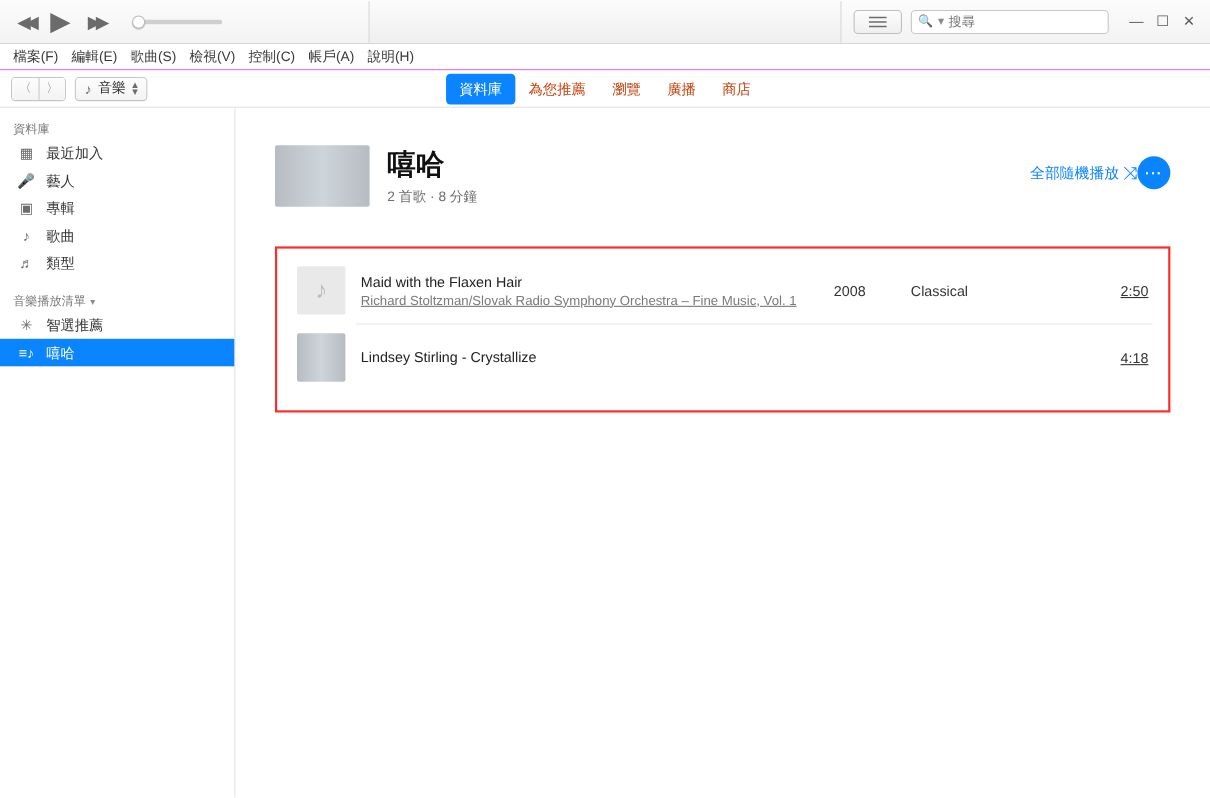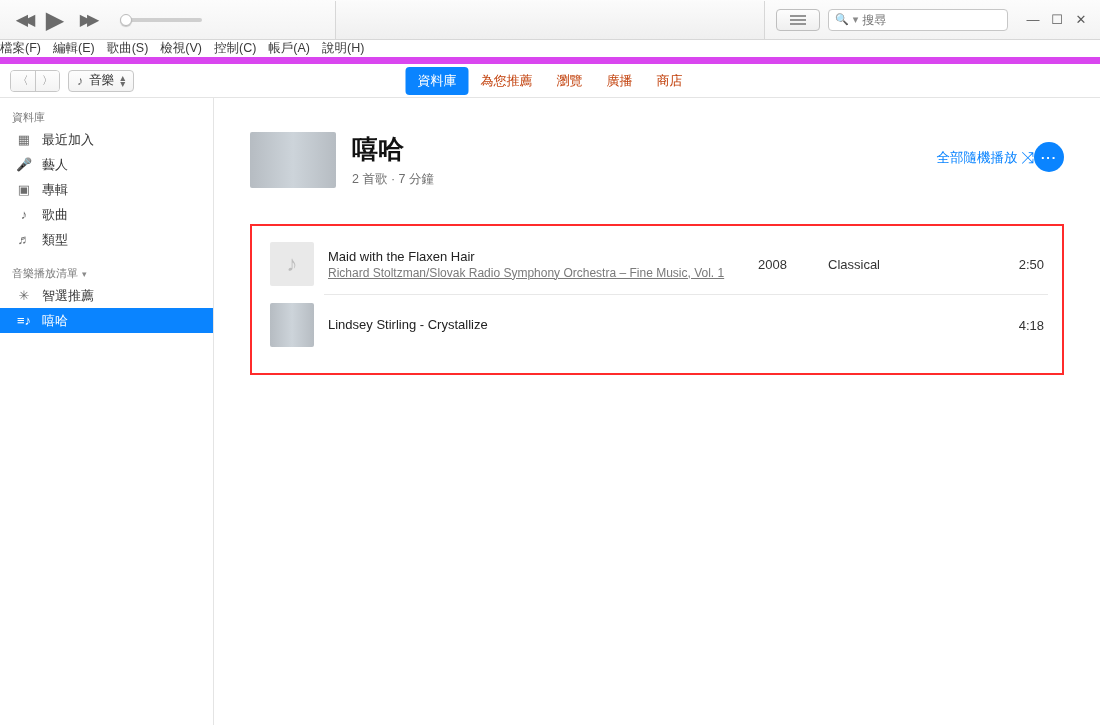--- a/index.html
+++ b/index.html
@@ -17,21 +17,21 @@
 .apple { color:#8e8e8e; font-size:20px;}
 .right-cluster { position:absolute; right:6px; display:flex; align-items:center; gap:8px;}
 .listbtn { width:44px; height:22px; border:1px solid #bfbfbf; border-radius:4px; background:linear-gradient(#fdfdfd,#efefef); display:flex; align-items:center; justify-content:center; color:#6b6b6b; font-size:12px;}
 .search { width:180px; height:22px; border:1px solid #c7c7c7; border-radius:4px; display:flex; align-items:center; padding:0 6px; background:#fff; gap:4px;}
 .search input { border:none; outline:none; font-size:12px; width:100%; }
 .mag { color:#8a8a8a; font-size:11px;}
 .winmin,.winmax,.winclose { width:14px; height:14px; display:flex; align-items:center; justify-content:center; color:#5a5a5a; font-size:13px;}
 .wincluster{display:flex; gap:10px; margin-left:10px; margin-right:6px;}
 
 
-.menubar { height: 24px; display: flex; align-items: center; gap: 12px; border-bottom: 7px solid #d946ef; font-size: 12.5px; color: #3a3a3a; background:#fff;}
+.menubar { height: 24px; display: flex; align-items: center; gap: 12px; padding-left: 12px; border-bottom: 1px solid #d946ef; font-size: 12.5px; color: #3a3a3a; background:#fff;}
 .menubar span { cursor: default; }
 
 
 .subbar { height: 34px; border-bottom: 1px solid #e4e4e4; background:#fff; display:flex; align-items:center; position:relative;}
 .navpair { display:flex; margin-left:10px; border:1px solid #c7c7c7; border-radius:4px; overflow:hidden;}
 .navpair div{ width:24px; height:20px; display:flex; align-items:center; justify-content:center; color:#808080; font-size:11px; background:linear-gradient(#fdfdfd,#f3f3f3);}
 .navpair div+div{border-left:1px solid #c7c7c7;}
 .libpick { margin-left:8px; height:22px; border:1px solid #c7c7c7; border-radius:4px; background:linear-gradient(#fdfdfd,#f3f3f3); display:flex; align-items:center; padding:0 8px; gap:6px; font-size:12.5px;}
 .libpick .note{color:#6b6b6b;}
 .libpick .chev{color:#6b6b6b; font-size:10px; display:flex; flex-direction:column; line-height:6px;}
@@ -61,21 +61,21 @@
 .tracks{border:2px solid #ff2b2b; margin-top:36px; padding:8px 14px 18px;}
 .track{display:flex; align-items:center; padding:8px 4px;}
 .track .thumb{width:44px; height:44px; border-radius:2px; margin-right:14px; background:#e9e9e9; display:flex; align-items:center; justify-content:center; color:#bdbdbd;}
 .track .thumb.video{background:linear-gradient(90deg,#b6bcc2,#cdd4da,#b6bcc2);}
 .track .meta{flex:0 0 430px;}
 .track .meta .t1{font-size:13px; color:#222;}
 .track .meta .t2{font-size:12px; color:#7a7a7a; margin-top:2px;text-decoration:underline;}
 .track .year{width:70px; font-size:13px; color:#333;}
 .track .genre{width:140px; font-size:13px; color:#333;}
 .track .spacer{flex:1;}
-.track .dur{width:50px; text-align:right; font-size:13px; color:#333;}
+.track .dur{width:50px; text-align:right; font-size:13px; color:#333;text-decoration:underline;}
 .rule{height:1px; background:#e8e8e8; margin-left:58px;}
 
 svg{display:block;}
 </style>
 </head>
 <body>
 
 <div class="titlebar">
   <div class="player-controls">
     <div class="pbtn rw">◀◀</div>
@@ -179,21 +179,21 @@
         <span class="ic">≡♪</span>
         <span>嘻哈</span>
       </div>
   </div>
 
   <div class="content">
     <div class="header">
       <div class="art"></div>
       <div class="titleblk">
         <div class="h">嘻哈</div>
-        <div class="sub">2 首歌 · 7 分鐘</div>
+        <div class="sub">2 首歌 · 8 分鐘</div>
       </div>
     </div>
     <div class="hactions">
       <span class="shuffle-link">
         <span>全部隨機播放</span>
         <span class="shuffle-ic"> ⤨</span>
       </span>
       <div class="morebtn">···</div>
     </div>
 

